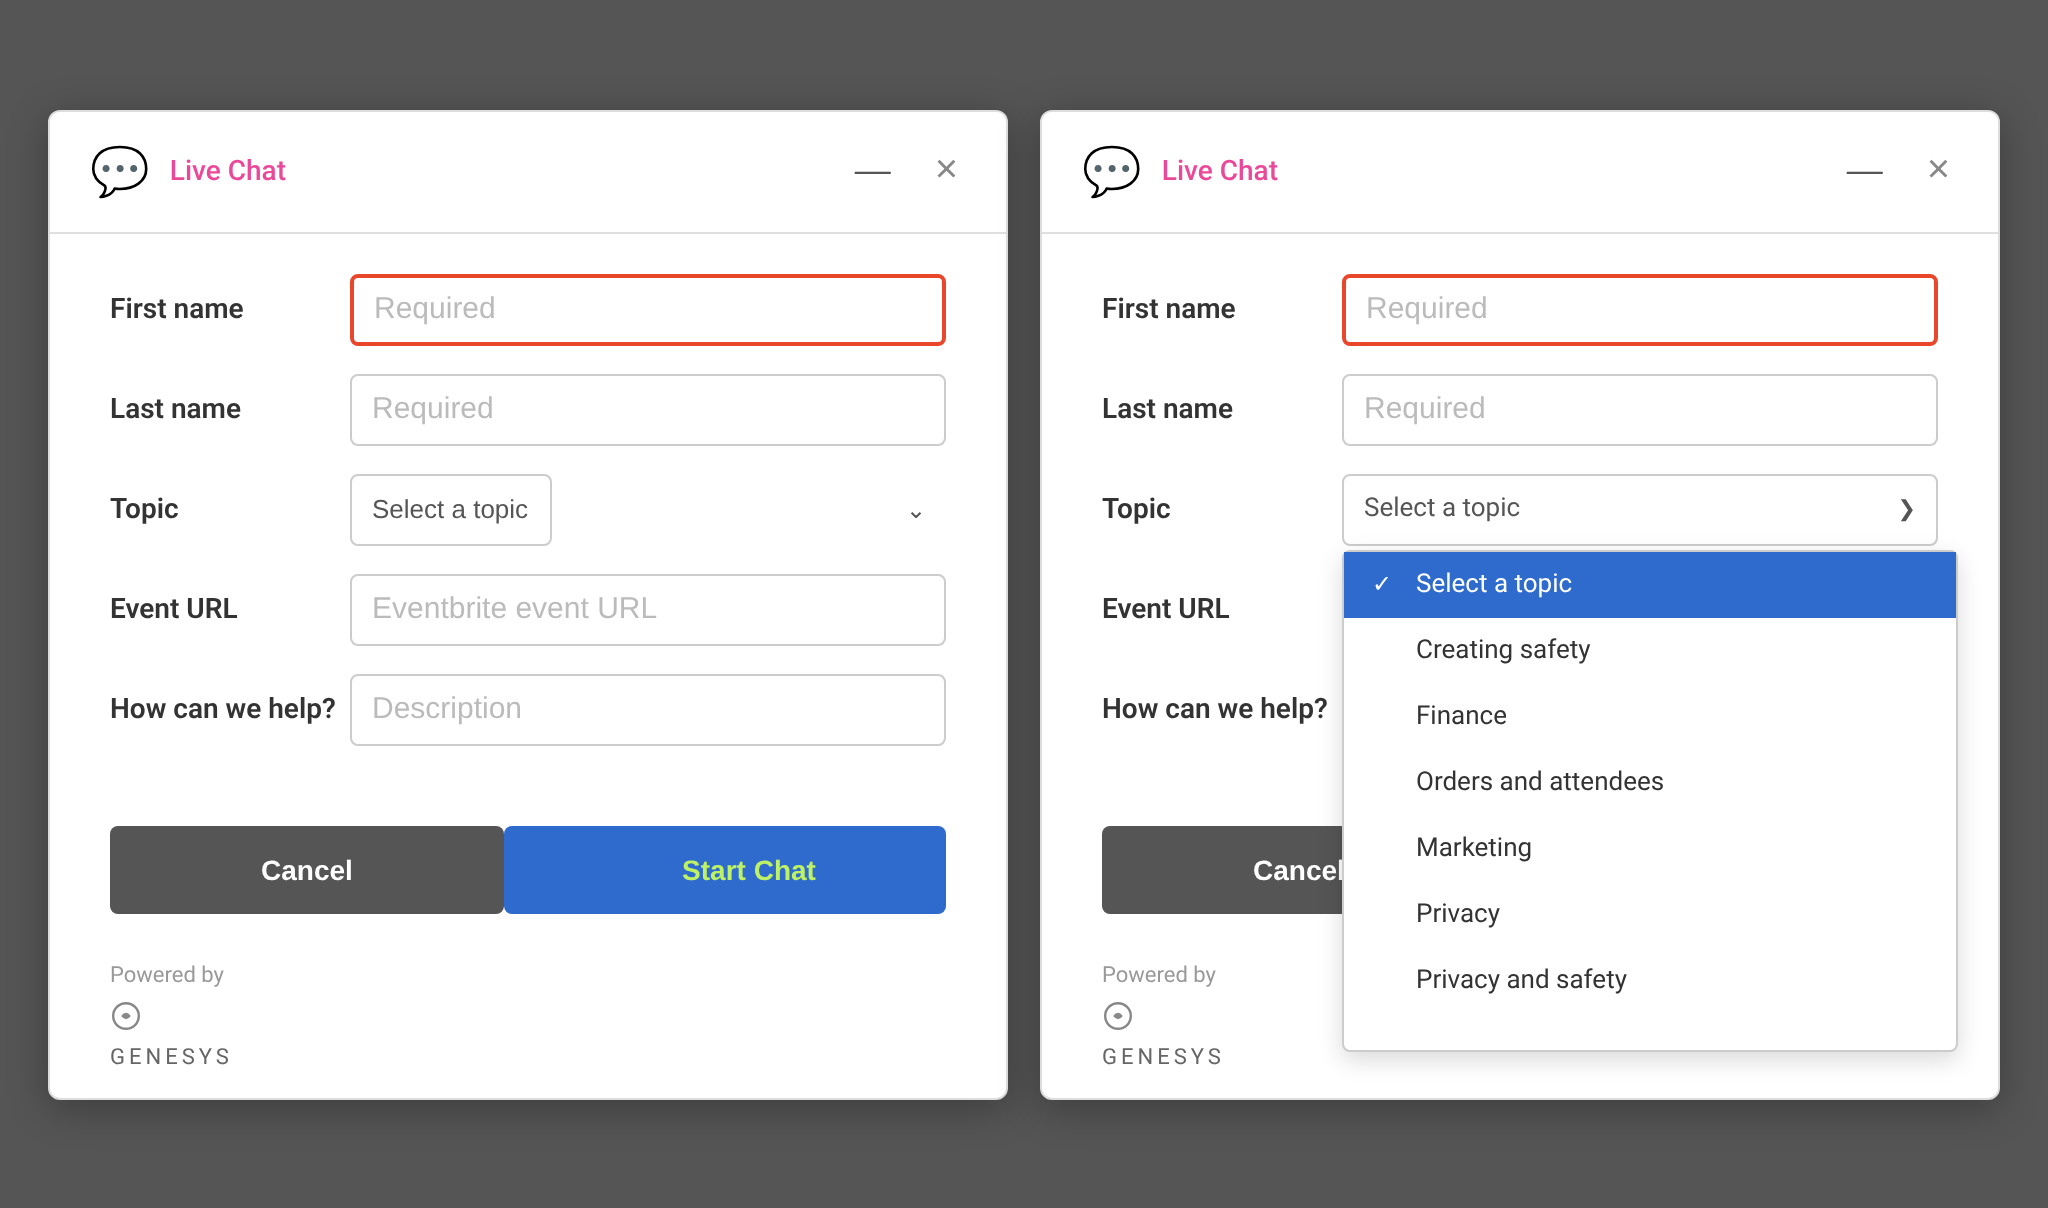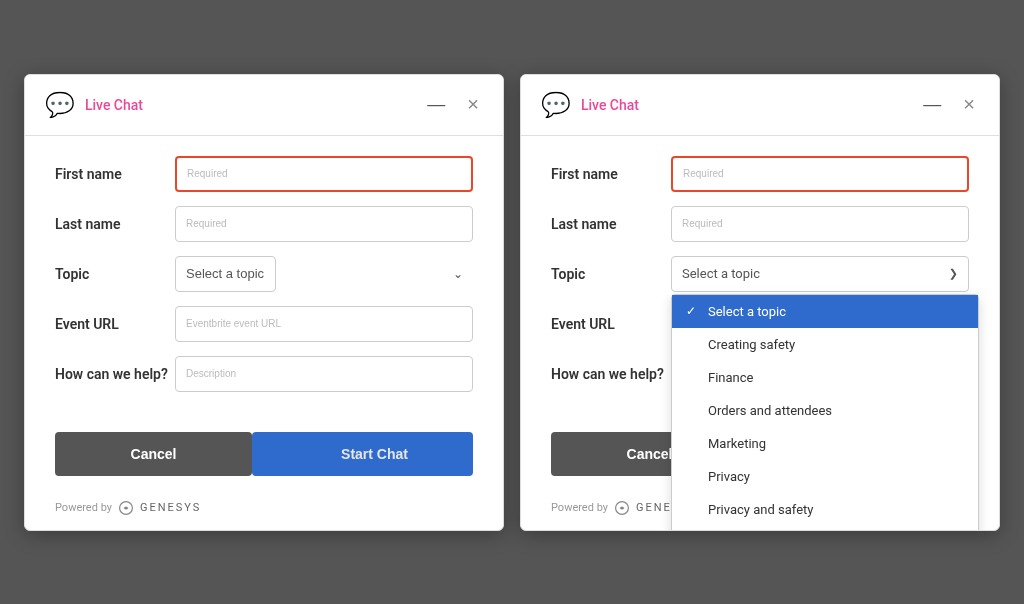--- a/index.html
+++ b/index.html
@@ -74,21 +74,21 @@
       font-weight: 600;
       color: #333;
       flex-shrink: 0;
     }
     .form-input {
       flex: 1;
       height: 36px;
       border: 1px solid #ccc;
       border-radius: 4px;
       padding: 0 10px;
-      font-size: 10px;
+      font-size: 15px;
       color: #aaa;
       outline: none;
     }
     .form-input.required-highlight {
       border: 2px solid #e8472a;
       color: #bbb;
     }
     .form-input::placeholder {
       color: #bbb;
     }
@@ -132,35 +132,35 @@
       border: none;
       border-radius: 4px;
       font-size: 14px;
       font-weight: 600;
       cursor: pointer;
     }
     .btn-start {
       flex: 1;
       height: 44px;
       background: #2e6bcc;
-      color: #e5e5e5;
+      color: #bef264;
       border: none;
       border-radius: 4px;
       font-size: 14px;
       font-weight: 600;
       cursor: pointer;
       padding-left: 24px;
     }
     .powered-by {
       padding: 8px 30px 14px 30px;
       font-size: 11px;
       color: #999;
       display: flex;
-      align-items: center;
       gap: 6px;
+      flex-direction: column;
     }
     .genesys-logo {
       font-size: 11px;
       font-weight: 400;
       color: #666;
       letter-spacing: 2px;
       display: flex;
       align-items: center;
       gap: 3px;
     }

